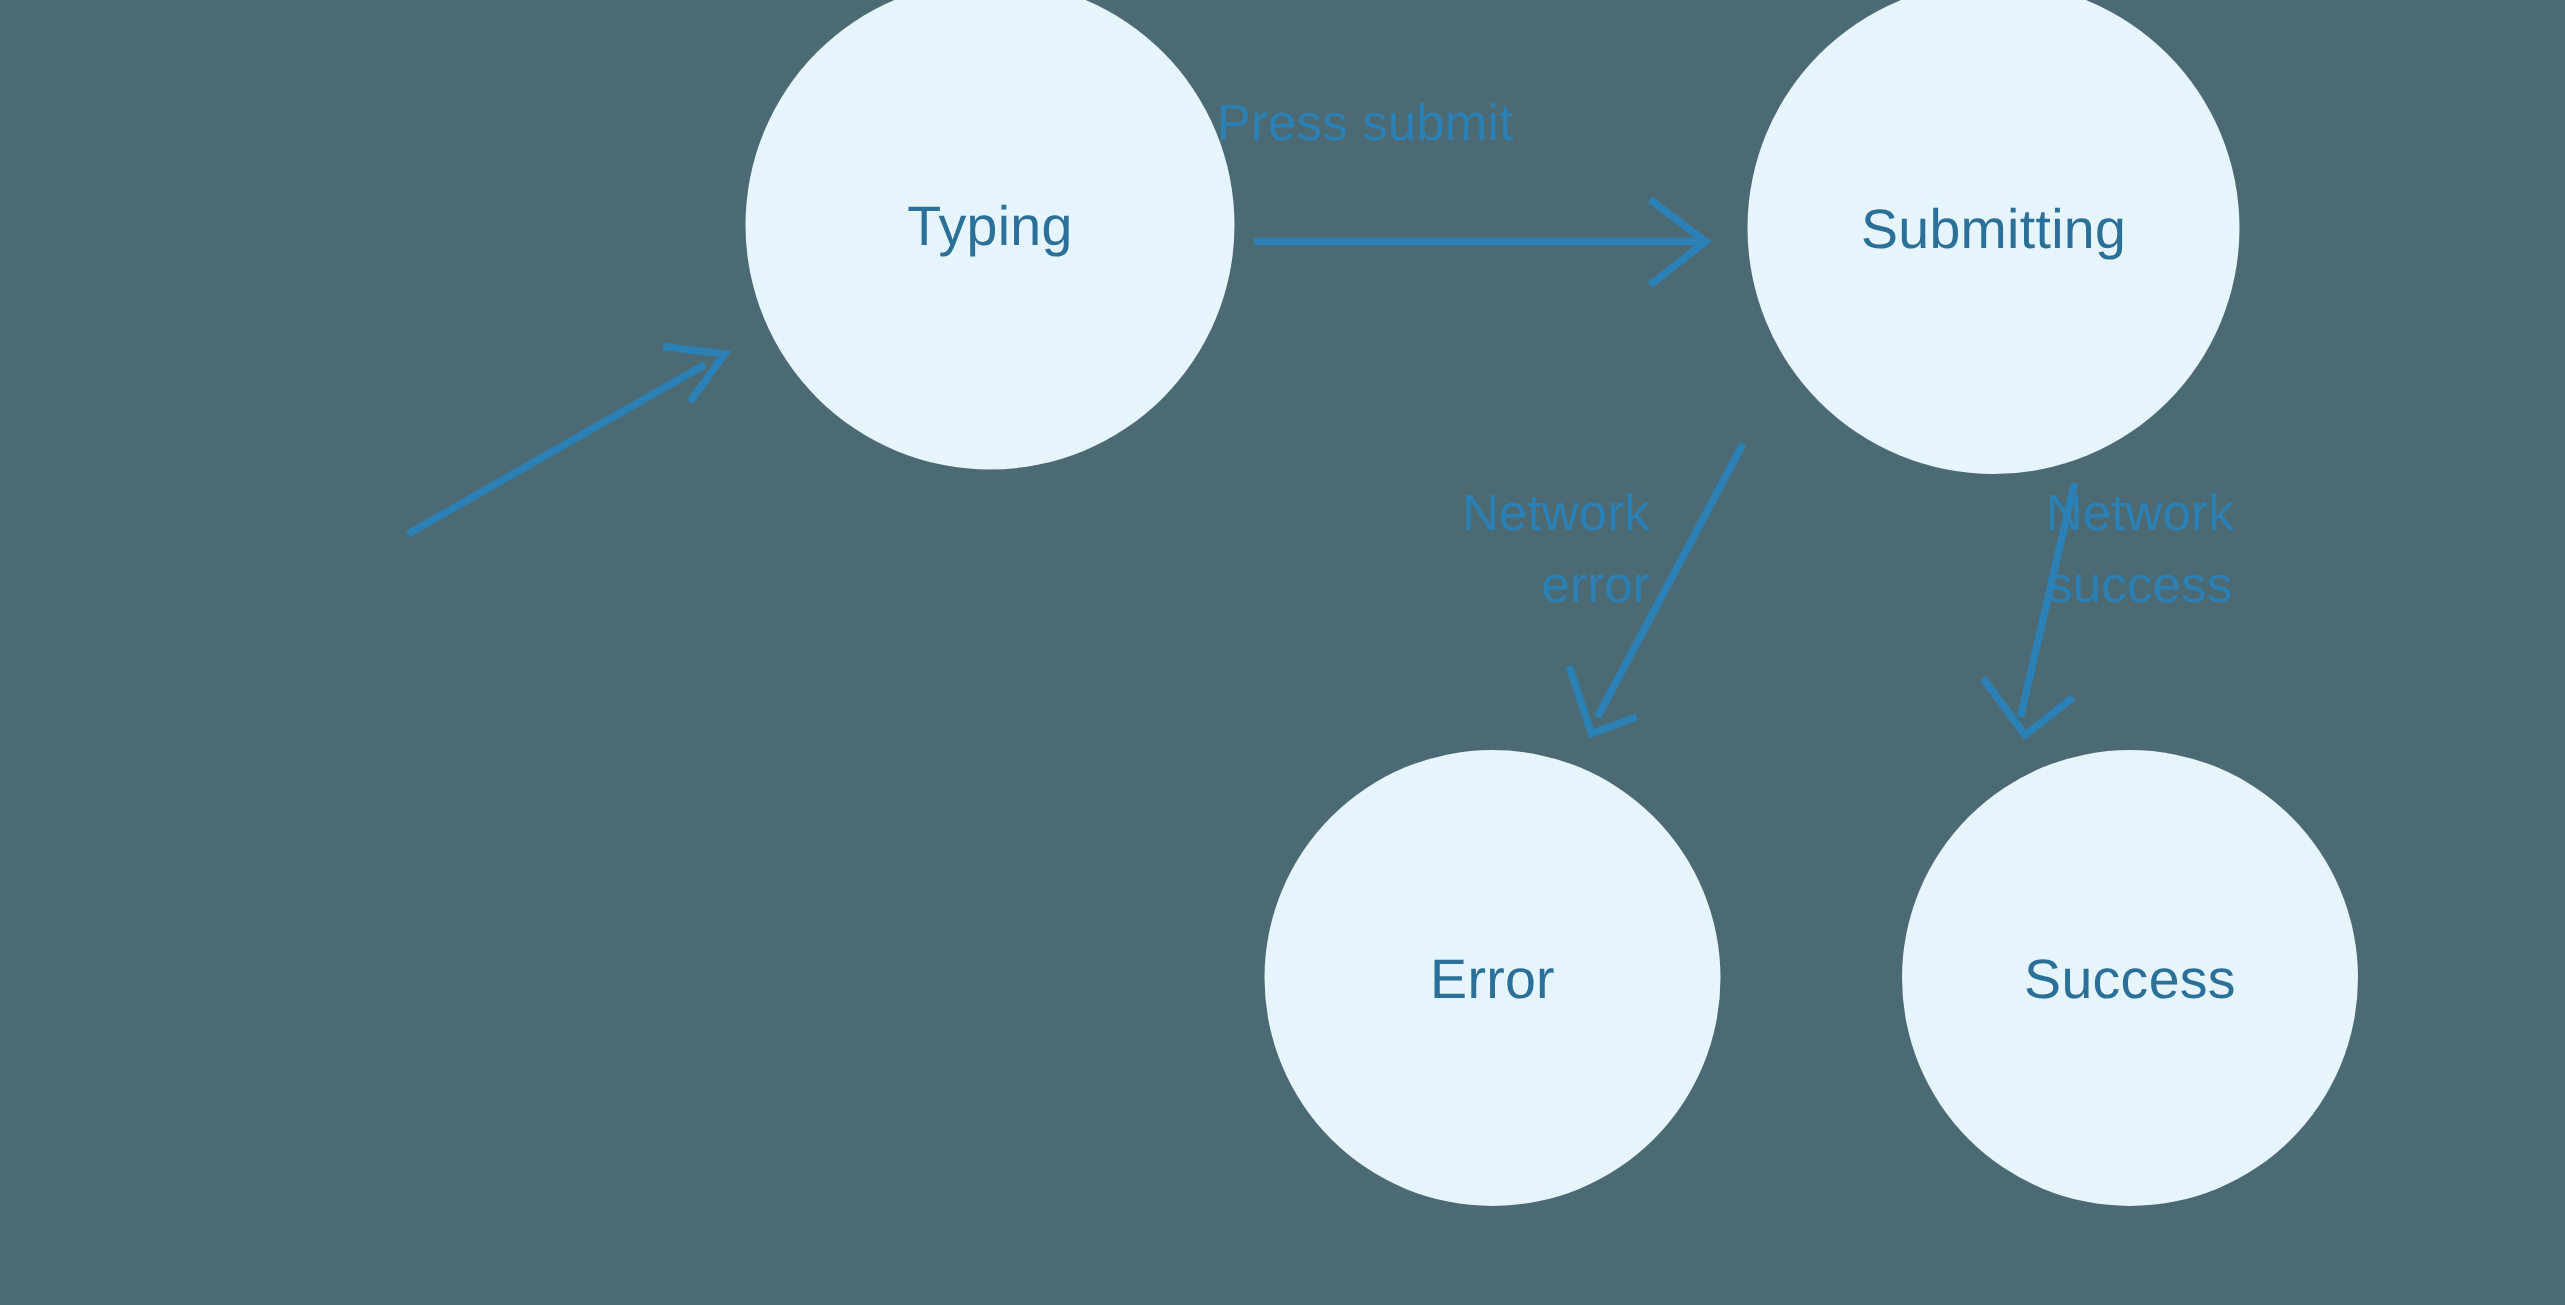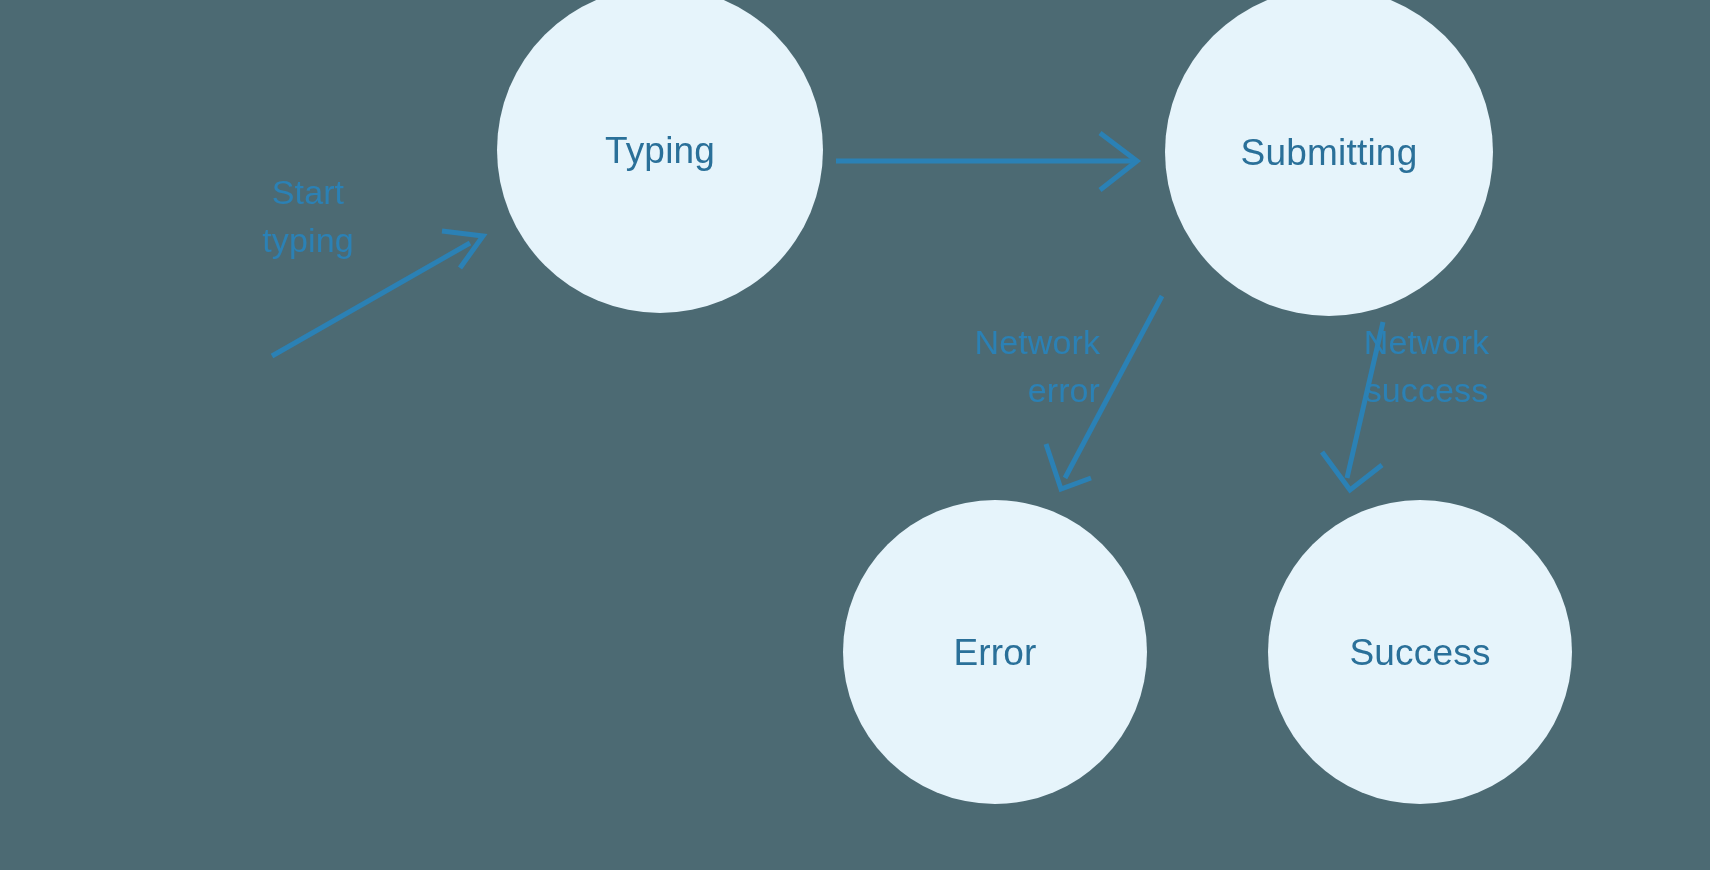--- a/index.html
+++ b/index.html
@@ -96,23 +96,22 @@
       <line x1="1162" y1="296" x2="1065" y2="478" stroke="#2b81b5" stroke-width="5" stroke-linecap="butt"></line>
       <path d="M 1046 444 L 1061 489 L 1091 478" fill="none" stroke="#2b81b5" stroke-width="5" stroke-linecap="butt" stroke-linejoin="miter"></path>
     </g>
 
     <g>
       <line x1="1383" y1="322" x2="1347" y2="478" stroke="#2b81b5" stroke-width="5" stroke-linecap="butt"></line>
       <path d="M 1322 452 L 1350 490 L 1382 465" fill="none" stroke="#2b81b5" stroke-width="5" stroke-linecap="butt" stroke-linejoin="miter"></path>
     </g>
   </svg>
 
-  <div class="edge-label lbl-start-typing">Start
-typing</div>
 
+  <div class="edge-label lbl-press-submit">Press submit</div>
 
   <div class="edge-label lbl-network-error">Network
 error</div>
 
   <div class="edge-label lbl-network-success">Network
 success</div>
 
 
   <div class="state-node" style="left:497px; top:-13px; width:326px; height:326px;">
     <span class="state-label">Typing</span>

